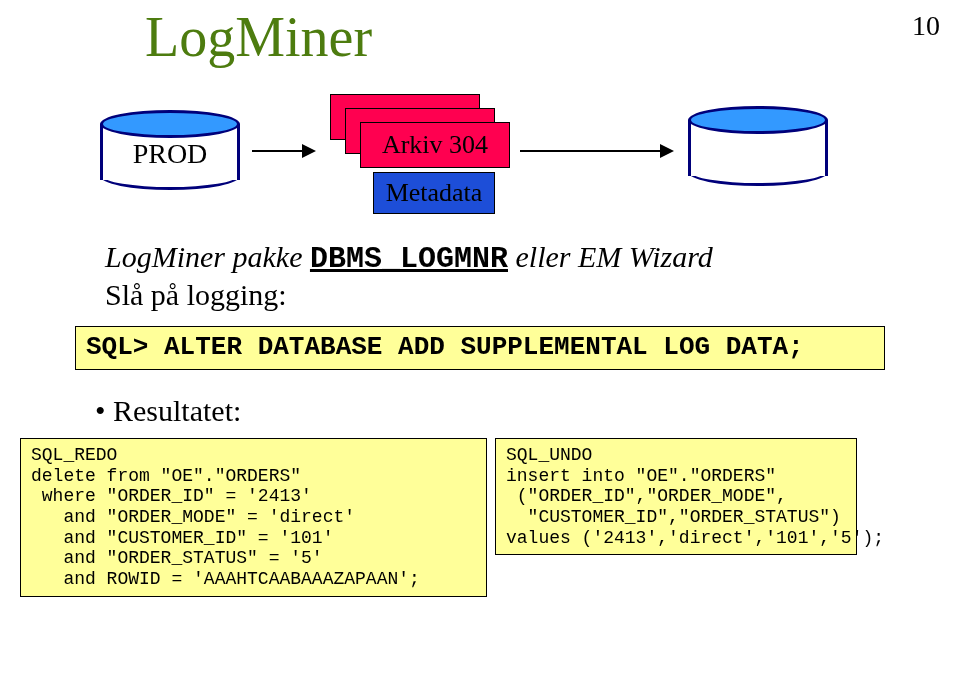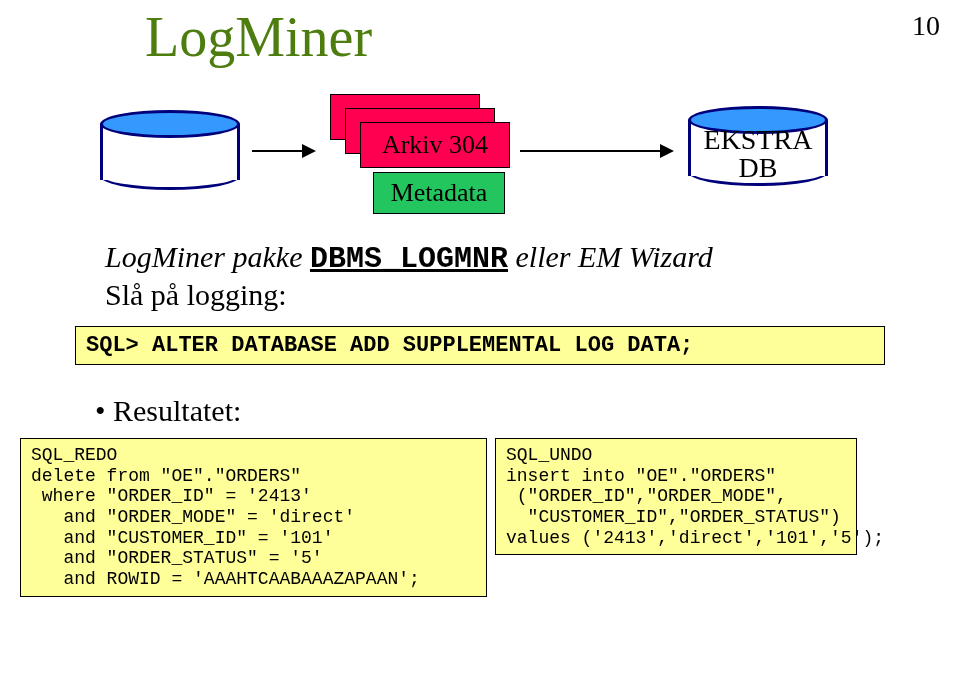--- a/index.html
+++ b/index.html
@@ -11,43 +11,44 @@
   .cyl { position:absolute; width:140px; height:80px; }
   .cyl .body { position:absolute; left:0; top:14px; width:100%; height:56px; background:#fff; border-left:3px solid #00007a; border-right:3px solid #00007a; box-sizing:border-box; }
   .cyl .top { position:absolute; left:0; top:0; width:100%; height:28px; border:3px solid #00007a; border-radius:50%; background:#3399ff; box-sizing:border-box; z-index:2; }
   .cyl .bottom { position:absolute; left:0; bottom:0; width:100%; height:28px; border:3px solid #00007a; border-radius:50%; background:#fff; box-sizing:border-box; z-index:0; }
   .cyl .label { position:absolute; width:100%; text-align:center; top:28px; font-size:28px; z-index:3; }
 
   .arrow-line { position:absolute; height:2px; background:#000; }
   .arrow-head { position:absolute; width:0; height:0; border-top:7px solid transparent; border-bottom:7px solid transparent; border-left:14px solid #000; }
 
   .stackcard { position:absolute; width:150px; height:46px; background:#ff0050; border:1.5px solid #000; box-sizing:border-box; display:flex; align-items:center; justify-content:center; font-size:26px; }
-  .metabox { position:absolute; width:132px; height:42px; background:#22c55e; border:1.5px solid #000; box-sizing:border-box; display:flex; align-items:center; justify-content:center; font-size:26px; }
+  .metabox { position:absolute; width:122px; height:42px; background:#1d4ed8; border:1.5px solid #000; box-sizing:border-box; display:flex; align-items:center; justify-content:center; font-size:26px; }
 
   .narr { position:absolute; font-size:30px; font-style:italic; }
   .narr2 { position:absolute; font-size:30px; }
   .mono { font-family:"Courier New", Courier, monospace;text-decoration:underline; }
   .bold { font-weight:bold; }
 
   .codebox { position:absolute; background:#ffff99; border:1.5px solid #000; box-sizing:border-box; padding:6px 10px; font-family:"Courier New", Courier, monospace; font-size:18px; line-height:1.15; white-space:pre; }
-  .codebox.big { font-size:22px; }
+  .codebox.big { font-size:26px; }
 
   .bullet { position:absolute; font-size:30px; }
   .bullet::before { content:"• "; }
 </style>
 </head>
 <body>
 
 <div class="title">LogMiner</div>
 <div class="pagenum">10</div>
 
 <div class="cyl" style="left:100px; top:110px;">
   <div class="bottom"></div>
   <div class="body"></div>
   <div class="top"></div>
+  <div class="label">PROD</div>
 </div>
 
 <div class="arrow-line" style="left:252px; top:150px; width:50px;"></div>
 <div class="arrow-head" style="left:302px; top:144px;"></div>
 
 <div class="stackcard" style="left:330px; top:94px;">
     <span>Arkiv 302</span>
   </div>
 <div class="stackcard" style="left:345px; top:108px;">
     <span>Arkiv 303</span>
@@ -60,24 +61,20 @@
     <span>Metadata</span>
   </div>
 
 <div class="arrow-line" style="left:520px; top:150px; width:140px;"></div>
 <div class="arrow-head" style="left:660px; top:144px;"></div>
 
 <div class="cyl" style="left:688px; top:106px;">
   <div class="bottom"></div>
   <div class="body"></div>
   <div class="top"></div>
-  <div class="label" style="top:20px; line-height:1;">
-    <span>EKSTRA</span><br>
-    <span>DB</span>
-  </div>
 </div>
 
 <div class="narr" style="left:105px; top:240px;">
   <span>LogMiner pakke </span><span class="mono bold" style="font-style:normal;">DBMS_LOGMNR</span><span> eller EM Wizard</span>
 </div>
 <div class="narr2" style="left:105px; top:278px;">Slå på logging:</div>
 
 <div class="codebox big bold" style="left:75px; top:326px; width:810px;">SQL&gt; ALTER DATABASE ADD SUPPLEMENTAL LOG DATA;</div>
 
 <div class="bullet" style="left:95px; top:394px;"><span>Resultatet:</span></div>

